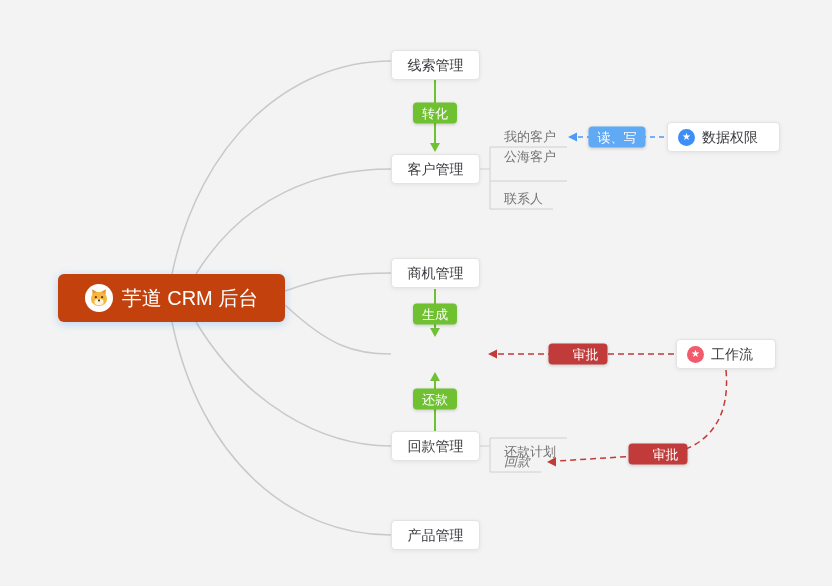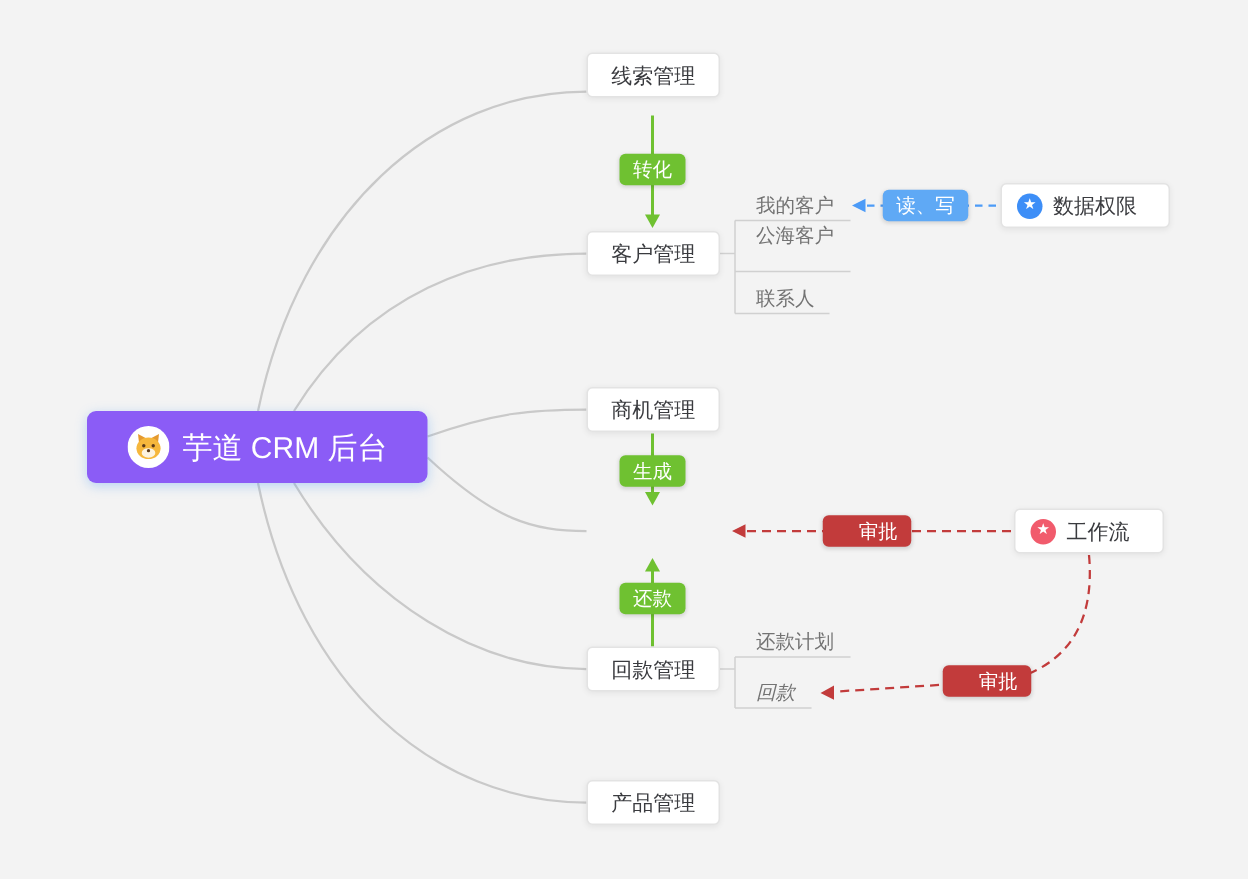--- a/index.html
+++ b/index.html
@@ -35,21 +35,21 @@
     justify-content:flex-start;
     gap:7px;
     padding:0 10px;
     text-align:left;
   }
   .root-node{
     position:absolute;
     left:58px;top:274px;
     width:227px;height:48px;
     box-sizing:border-box;
-    background:#8b5cf6;
+    background:#c2410c;
     border-radius:6px;
     box-shadow:0 2px 8px rgba(75,156,246,.35);
     display:flex;
     align-items:center;
     justify-content:center;
     gap:9px;
     color:#ffffff;
     font-size:20px;
     font-weight:500;
     white-space:nowrap;
@@ -154,21 +154,21 @@
       <path d="M24 6 L17.5 9.5 L23 15 Z" fill="#e59a2f"></path>
       <ellipse cx="16" cy="17" rx="9.2" ry="8.2" fill="#f6b73c"></ellipse>
       <ellipse cx="16" cy="20.5" rx="5.2" ry="3.6" fill="#fdf3df"></ellipse>
       <circle cx="12.4" cy="15" r="1.3" fill="#5b3a1a"></circle>
       <circle cx="19.6" cy="15" r="1.3" fill="#5b3a1a"></circle>
       <circle cx="16" cy="18.8" r="1.25" fill="#5b3a1a"></circle>
     </svg>
     <span>芋道 CRM 后台</span>
   </div>
 
-  <div class="node" style="left:391px;top:35px;width:89px;"><span>线索管理</span></div>
+  <div class="node" style="left:391px;top:50px;width:89px;"><span>线索管理</span></div>
   <div class="node" style="left:391px;top:258px;width:89px;"><span>商机管理</span></div>
   <div class="node" style="left:391px;top:154px;width:89px;"><span>客户管理</span></div>
   <div class="node" style="left:391px;top:431px;width:89px;"><span>回款管理</span></div>
   <div class="node" style="left:391px;top:520px;width:89px;"><span>产品管理</span></div>
 
   <div class="node iconbox" style="left:667px;top:122px;width:113px;">
     <span class="icon-circle blue">
         <span>★</span>
       </span>
     <span>数据权限</span>
@@ -176,21 +176,21 @@
   <div class="node iconbox" style="left:676px;top:339px;width:100px;">
     <span class="icon-circle pink">
         <span>★</span>
       </span>
     <span>工作流</span>
   </div>
 
   <div class="sub-label" style="left:504px;top:128px;"><span>我的客户</span></div>
   <div class="sub-label" style="left:504px;top:148px;"><span>公海客户</span></div>
   <div class="sub-label" style="left:504px;top:190px;"><span>联系人</span></div>
-  <div class="sub-label" style="left:504px;top:419px;"><span>还款计划</span></div>
+  <div class="sub-label" style="left:504px;top:443px;"><span>还款计划</span></div>
   <div class="sub-label" style="left:504px;top:453px;font-style:italic;"><span>回款</span></div>
 
   <div class="badge green" style="left:435px;top:113px;"><span>转化</span></div>
   <div class="badge green" style="left:435px;top:314px;"><span>生成</span></div>
   <div class="badge green" style="left:435px;top:399px;"><span>还款</span></div>
   <div class="badge blue" style="left:617px;top:137px;"><span>读、写</span></div>
   <div class="badge red" style="left:578px;top:354px;"><span>审批</span></div>
   <div class="badge red" style="left:658px;top:454px;"><span>审批</span></div>
 
 </div>

